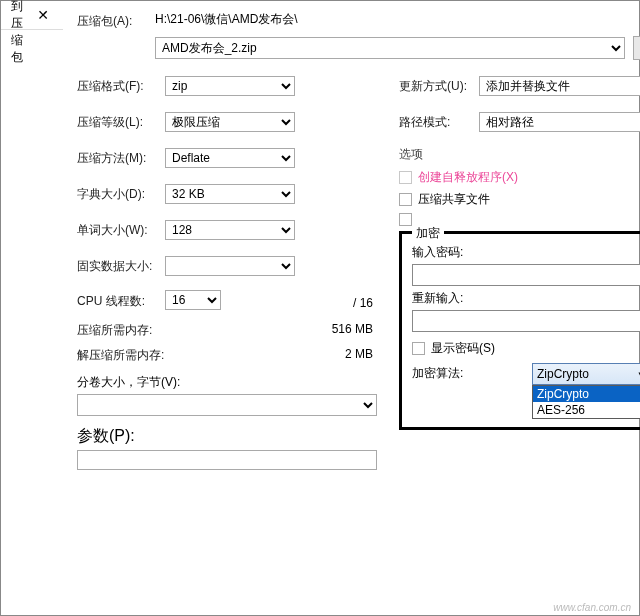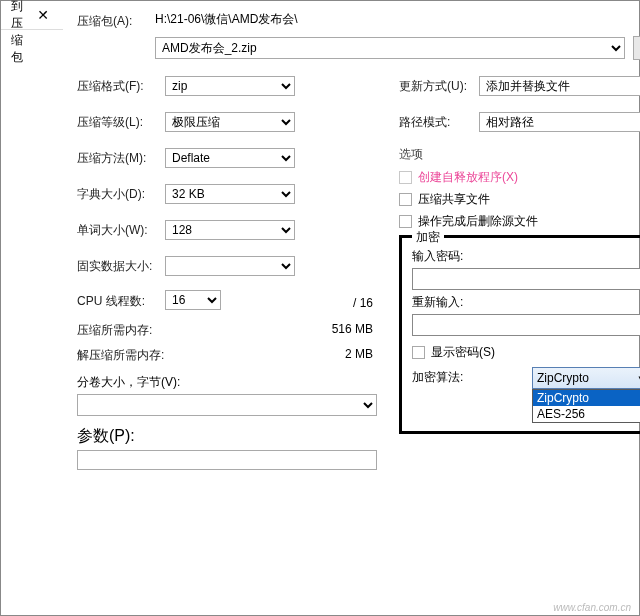--- a/index.html
+++ b/index.html
@@ -142,21 +142,20 @@
         <div class="chk dis">
           <span class="box"></span>
           <span>创建自释放程序(X)</span>
         </div>
         <div class="chk">
           <span class="box"></span>
           <span>压缩共享文件</span>
         </div>
         <div class="chk">
           <span class="box"></span>
-          <span>操作完成后删除源文件</span>
         </div>
 
         <div class="enc-box">
           <div class="legend">加密</div>
           <div class="flbl">输入密码:</div>
           <input type="text" style="">
           <div class="flbl">重新输入:</div>
           <input type="text" style="">
           <div class="chk">
             <span class="box"></span>

